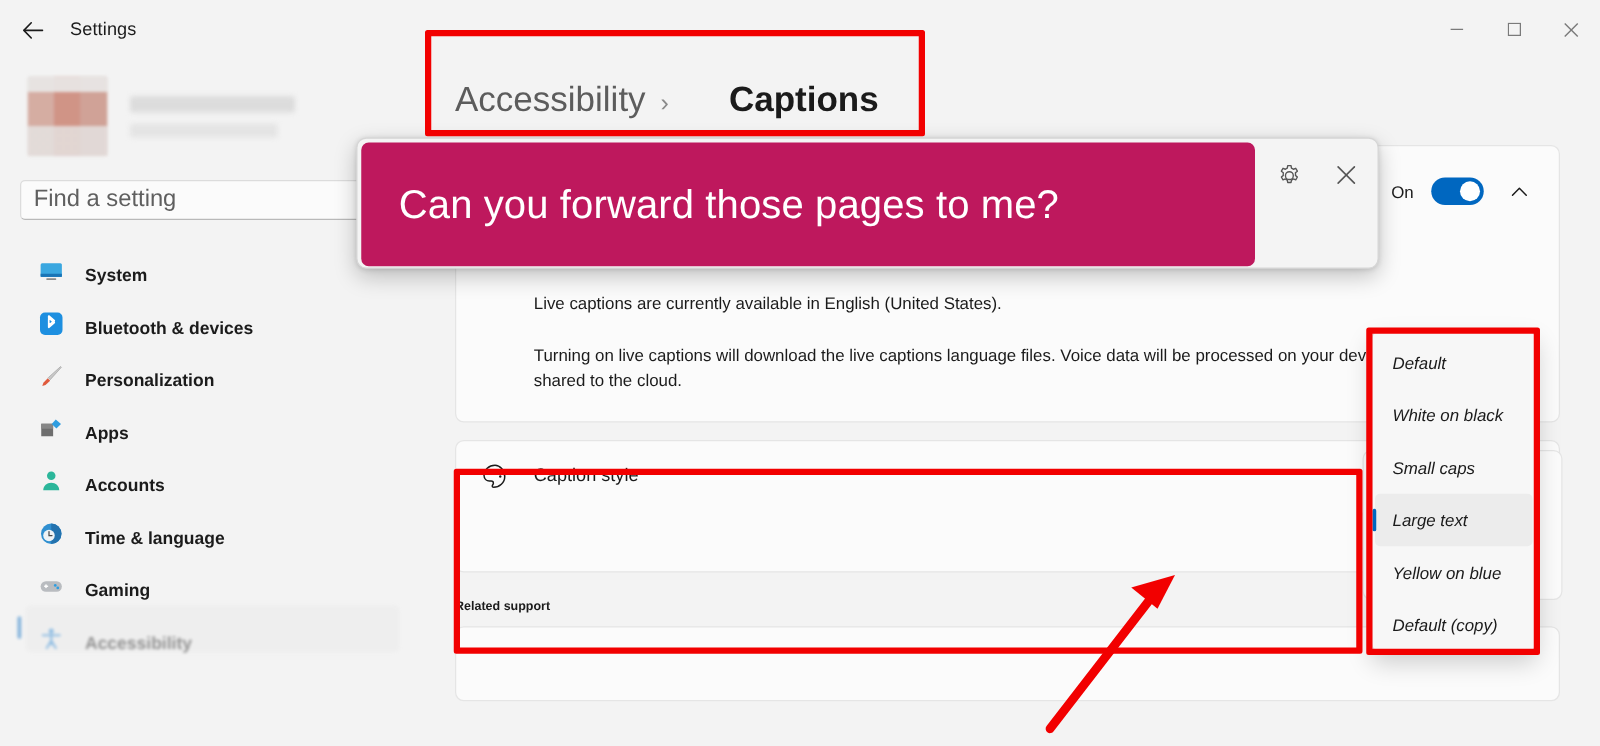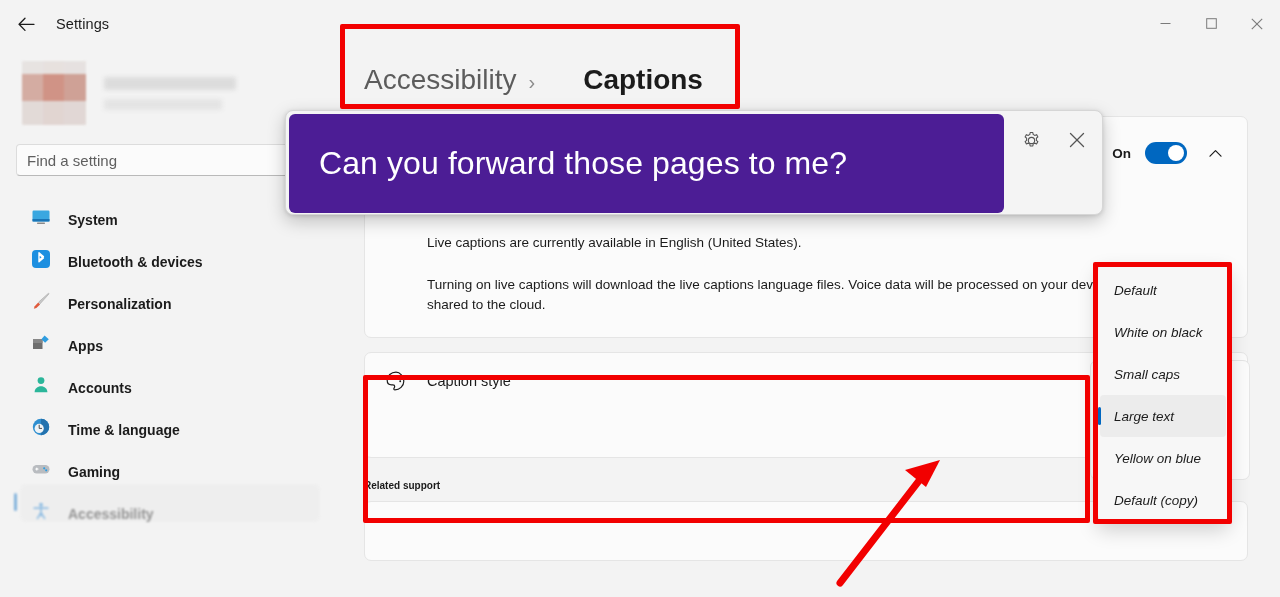--- a/index.html
+++ b/index.html
@@ -77,21 +77,21 @@
     filter: blur(2px);
   }
   .search-box {
     margin: 20px 0 0 16px; width: 288px; height: 32px;
     background: #fbfbfb; border: 1px solid #dcdcdc; border-bottom-color:#b9b9b9;
     border-radius: 4px; display: flex; align-items: center;
     padding: 0 10px; font-size: 13.5px; color: #5f5f5f;
   }
   .search-box input {
     border: 0; outline: 0; background: transparent;
-    font-family: inherit; font-size: 15px; color: #5f5f5f; width: 100%;
+    font-family: inherit; font-size: 19px; color: #5f5f5f; width: 100%;
   }
   .search-box input::placeholder { color: #5f5f5f; }
   .navlist { margin-top: 14px; }
   .nav-item {
     display: flex; align-items: flex-end; height: 38px;
     margin: 0 12px 4px 20px; padding-left: 10px; border-radius: 5px;
     cursor: pointer; position: relative; font-weight: bold;
   }
   .nav-item.selected { background: #eaeaea; }
   .nav-item.selected::before {
@@ -132,21 +132,21 @@
     display: flex; align-items: center; height: 72px; padding: 0 18px 0 18px;
   }
   .card-icon {
     width: 26px; height: 26px; margin-right: 18px;
     display: flex; align-items: center; justify-content: center; flex: none;
   }
   .card-texts { flex: 1; min-width: 0; }
   .card-title { font-size: 14.5px; color: #1b1b1b; }
   .card-sub { font-size: 12px; color: #5f5f5f; margin-top: 3px; }
   .toggle-wrap { display: flex; align-items: center; gap: 14px; }
-  .toggle-label { font-size: 13.5px; color: #1b1b1b; font-weight: bold; }
+  .toggle-label { font-size: 13.5px; color: #1b1b1b; }
   .toggle {
     width: 42px; height: 22px; border-radius: 11px; background: #0067c0;
     position: relative; cursor: pointer; flex: none;
   }
   .toggle .knob {
     position: absolute; right: 3px; top: 3px;
     width: 16px; height: 16px; border-radius: 50%; background: #fff;
   }
   .chev-btn {
     width: 28px; height: 28px; display: flex; align-items: center;
@@ -195,21 +195,21 @@
     background: #f4f4f4;
     border: 1px solid #d6d6d6;
     border-radius: 8px;
     box-shadow: 0 6px 18px rgba(0,0,0,.22), 0 1px 4px rgba(0,0,0,.12);
     z-index: 20;
     overflow: hidden;
   }
   .lc-panel {
     position: absolute; left: 3px; top: 3px;
     width: 715px; height: 99px;
-    background: #4c1d95; border-radius: 6px;
+    background: #be185d; border-radius: 6px;
     display: flex; align-items: center;
   }
   .lc-text {
     color: #ffffff; font-size: 32px; font-weight: 400;
     padding-left: 30px; letter-spacing: .1px;
     white-space: nowrap;
   }
   .lc-controls {
     position: absolute; right: 10px; top: 14px;
     display: flex; align-items: center; gap: 16px;

